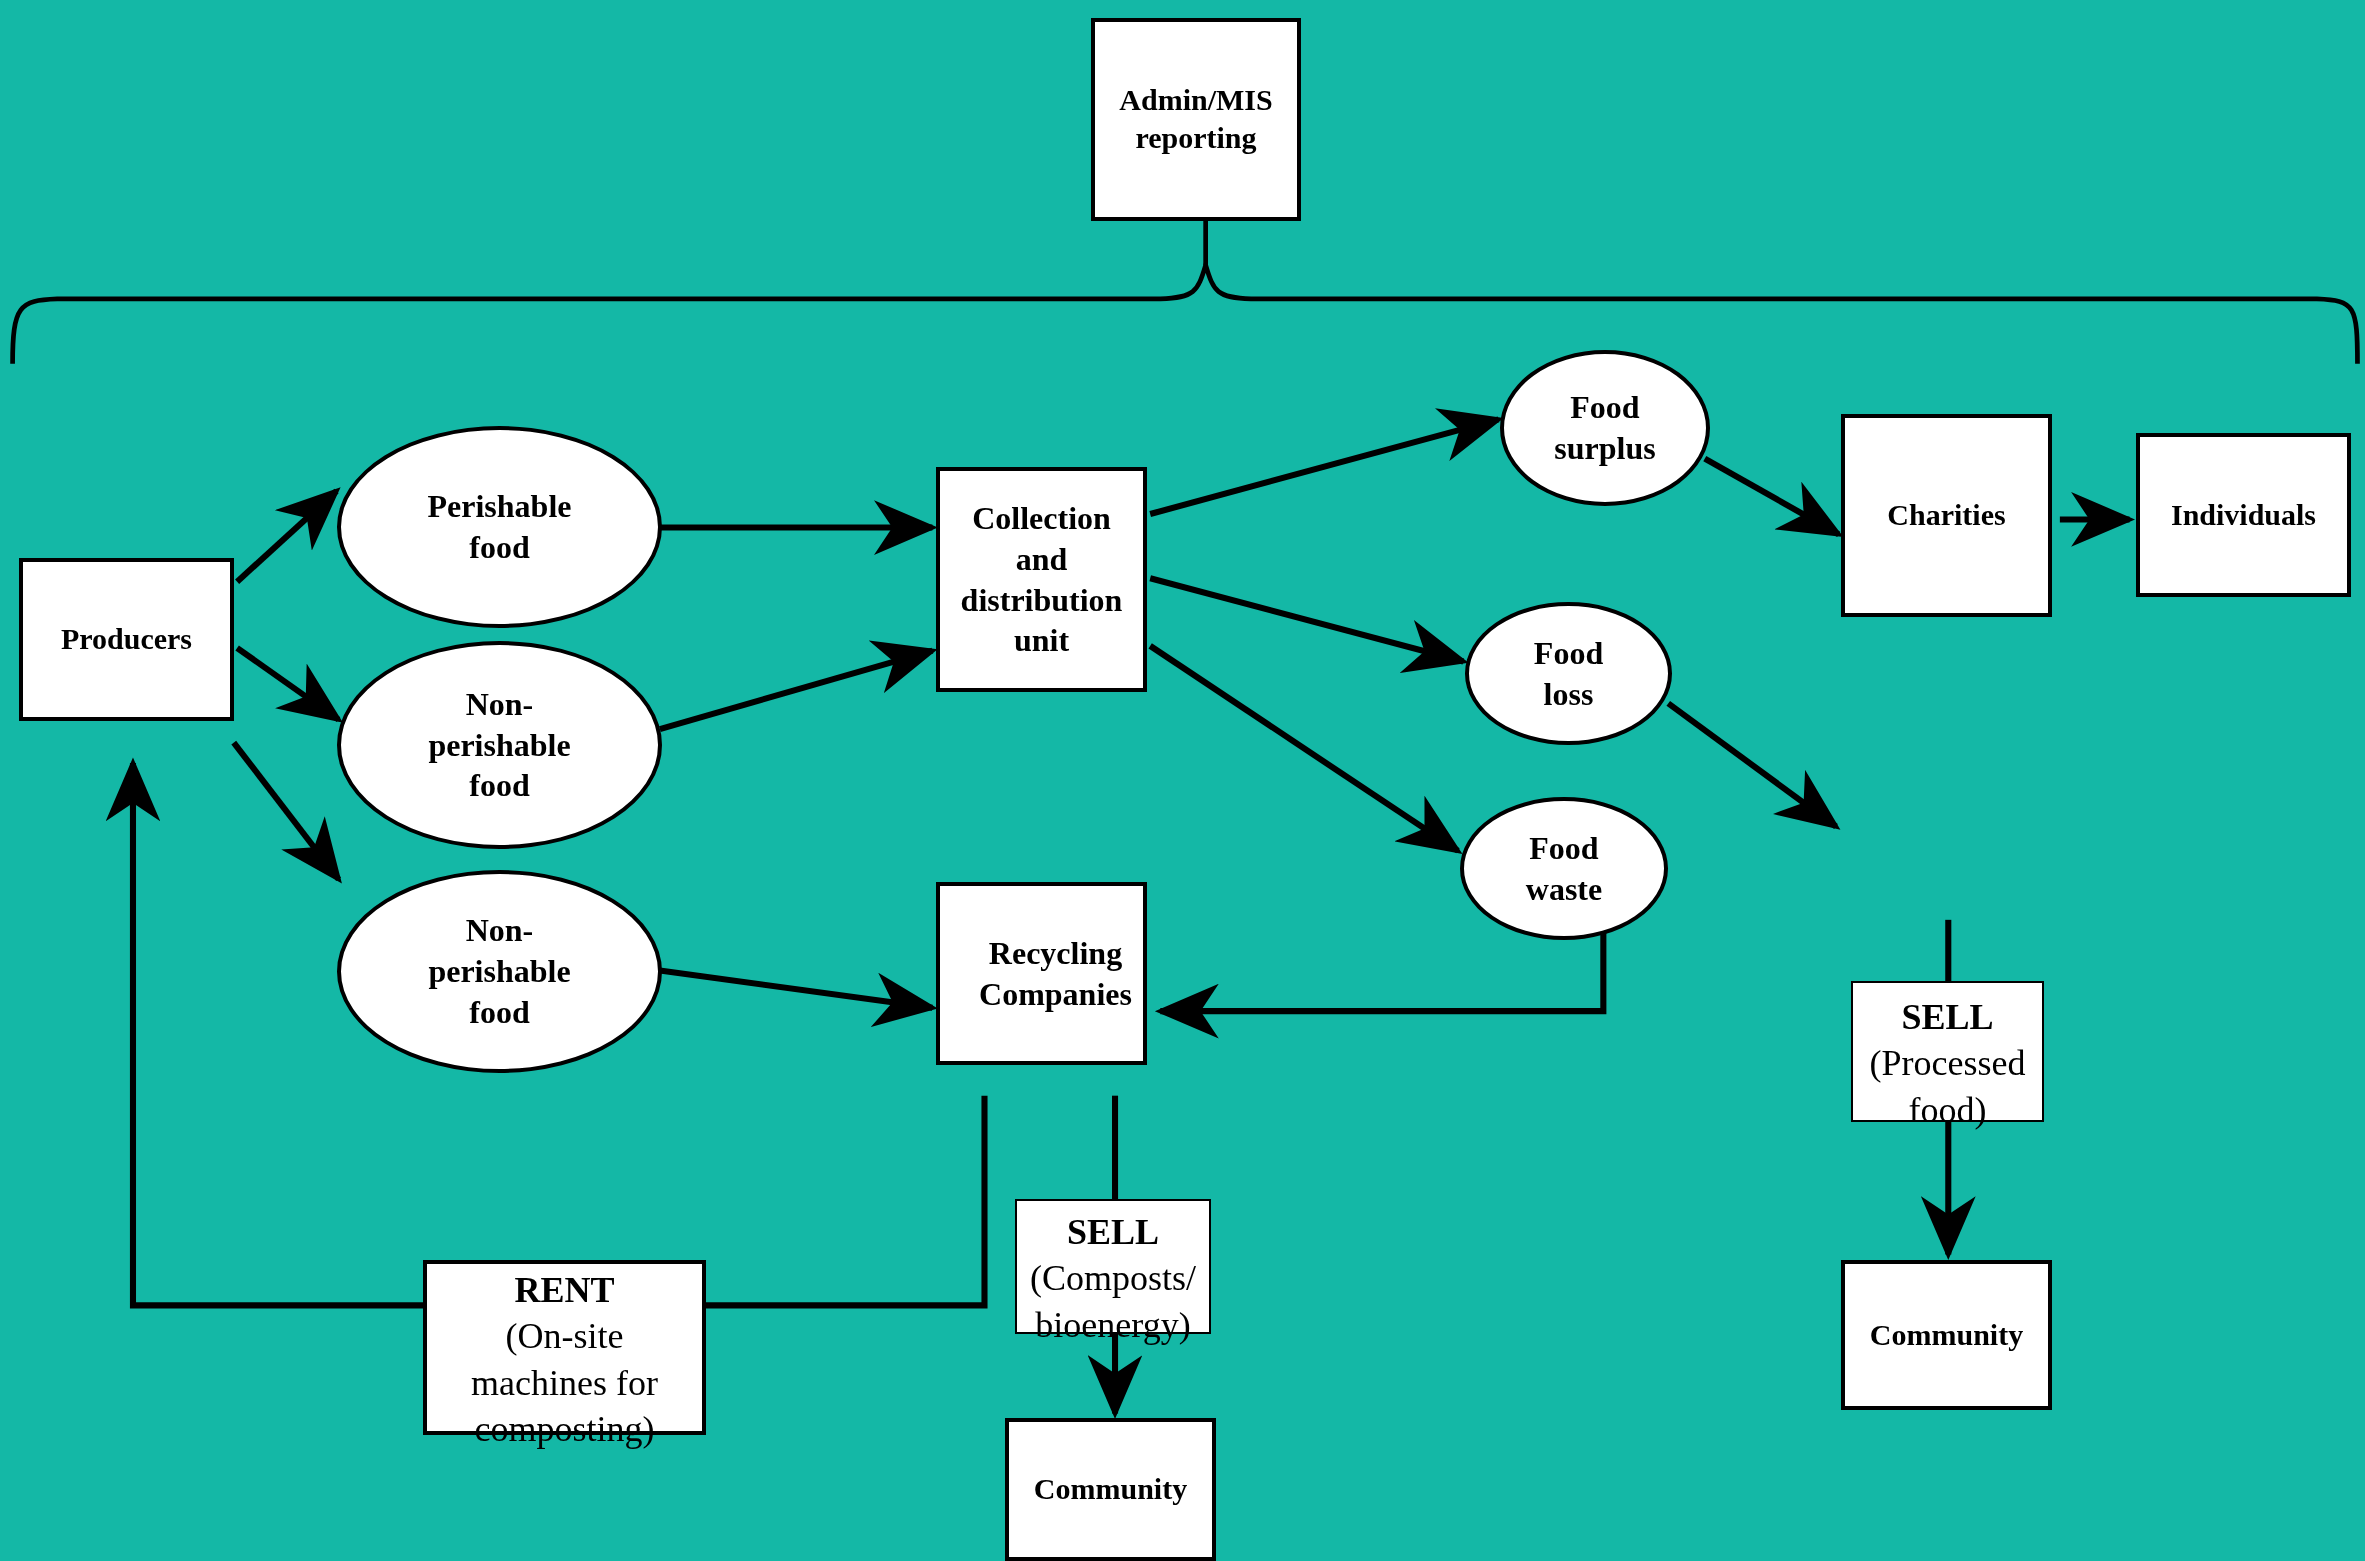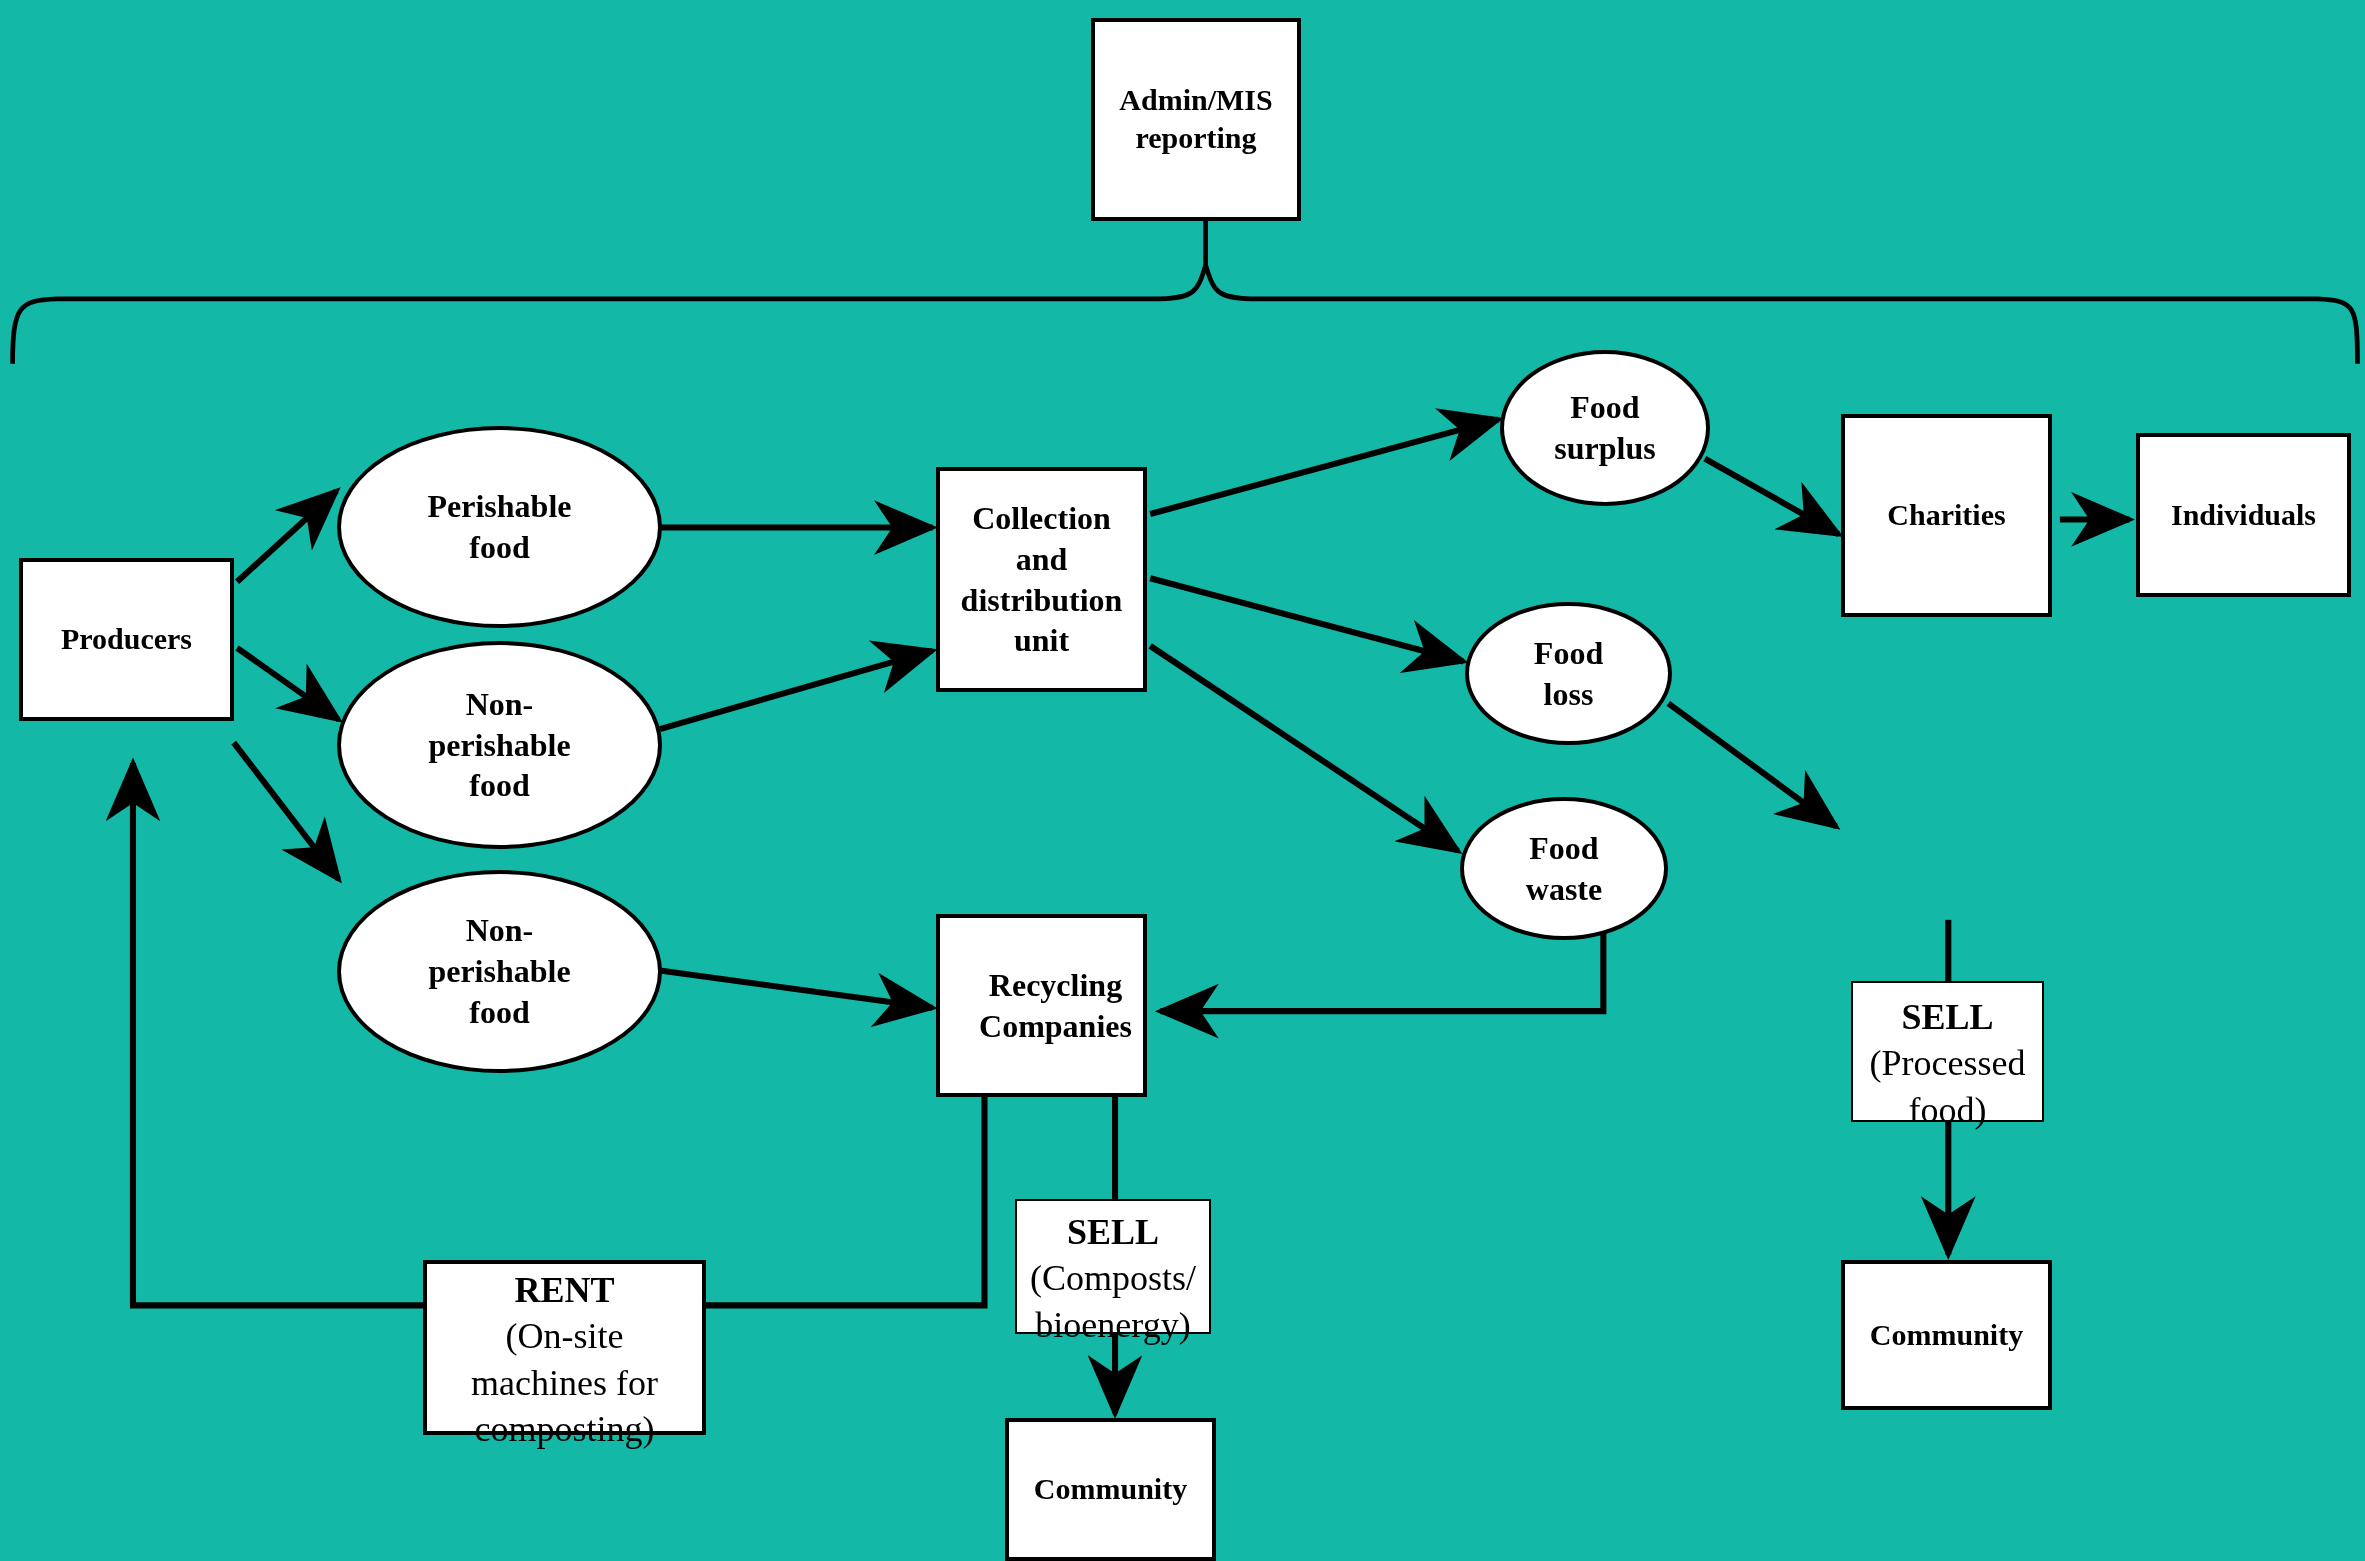--- a/index.html
+++ b/index.html
@@ -155,21 +155,21 @@
       <div class="b">SELL</div>
       <div class="r">(Processed</div>
       <div class="r">food)</div>
     </div>
   </div>
 
   <div class="node box" style="left:1841px;top:1260px;width:211px;height:150px;">
     <div class="lbl b f44">Community</div>
   </div>
 
-  <div class="node box" style="left:936px;top:914px;width:211px;height:183px;padding-left:28px;">
+  <div class="node box" style="left:936px;top:882px;width:211px;height:183px;padding-left:28px;">
     <div class="lbl b f42">
       <div>Recycling</div>
       <div>Companies</div>
     </div>
   </div>
 
   <div class="node box thin" style="left:1015px;top:1199px;width:196px;height:135px;">
     <div class="lbl f40">
       <div class="b">SELL</div>
       <div class="r">(Composts/</div>

